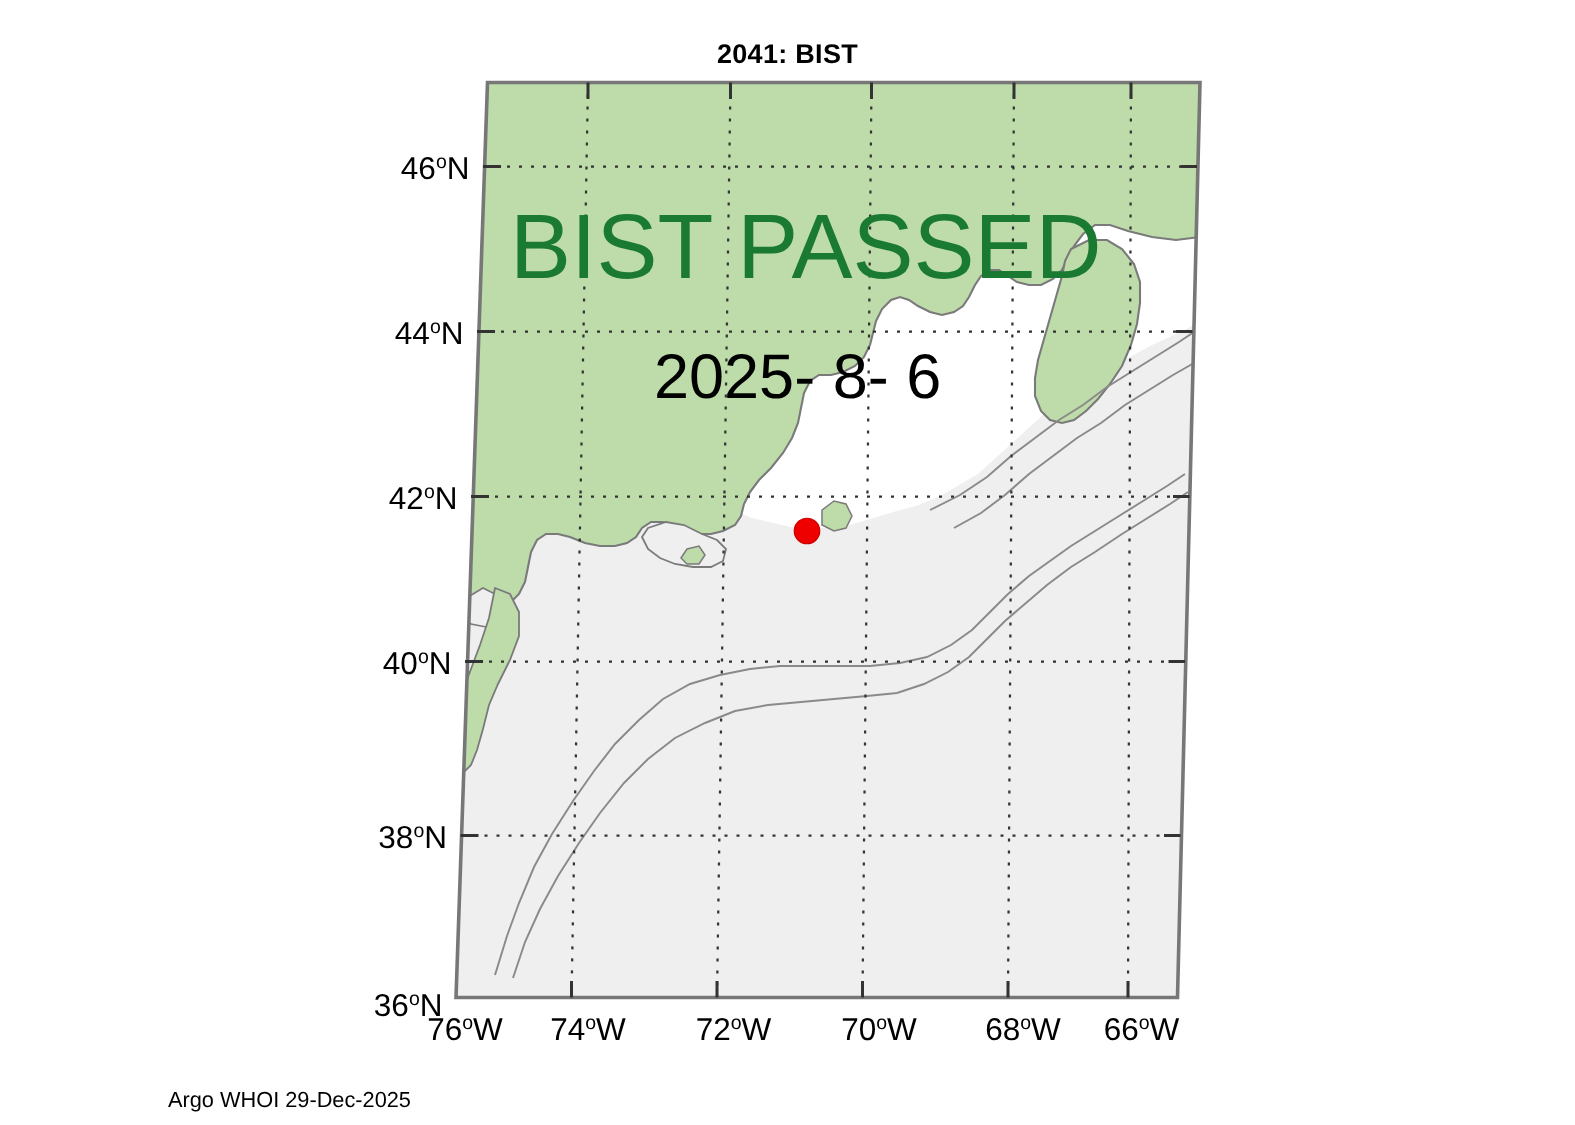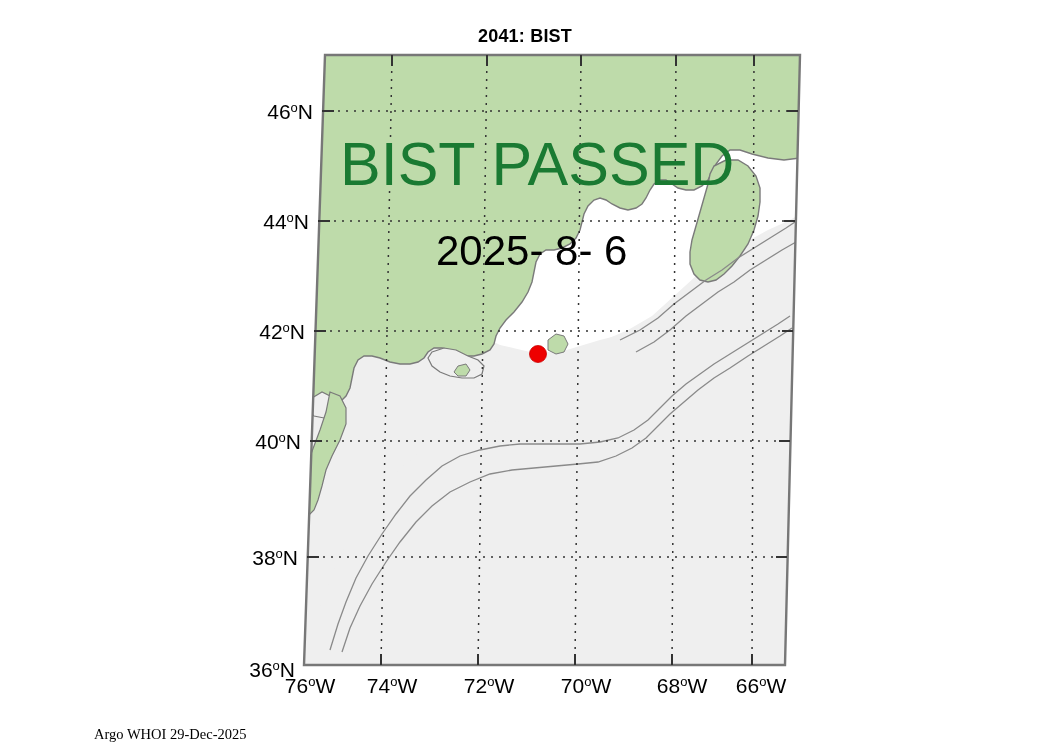--- a/index.html
+++ b/index.html
@@ -27,23 +27,23 @@
     width: 1050px;
     text-align: center;
     font-family: "Liberation Sans", sans-serif;
     font-size: 18px;
     font-weight: bold;
     color: #000000;
     letter-spacing: 0.2px;
   }
   .credit {
     position: absolute;
-    left: 94px;
+    left: 112px;
     top: 726px;
-    font-family: Liberation Serif, serif;
+    font-family: Liberation Sans, sans-serif;
     font-size: 14.5px;
     color: #000000;
     white-space: nowrap;
   }
   #mapsvg {
     position: absolute;
     left: 0; top: 0;
   }
   .tick-label {
     font-family: "Liberation Sans", sans-serif;

